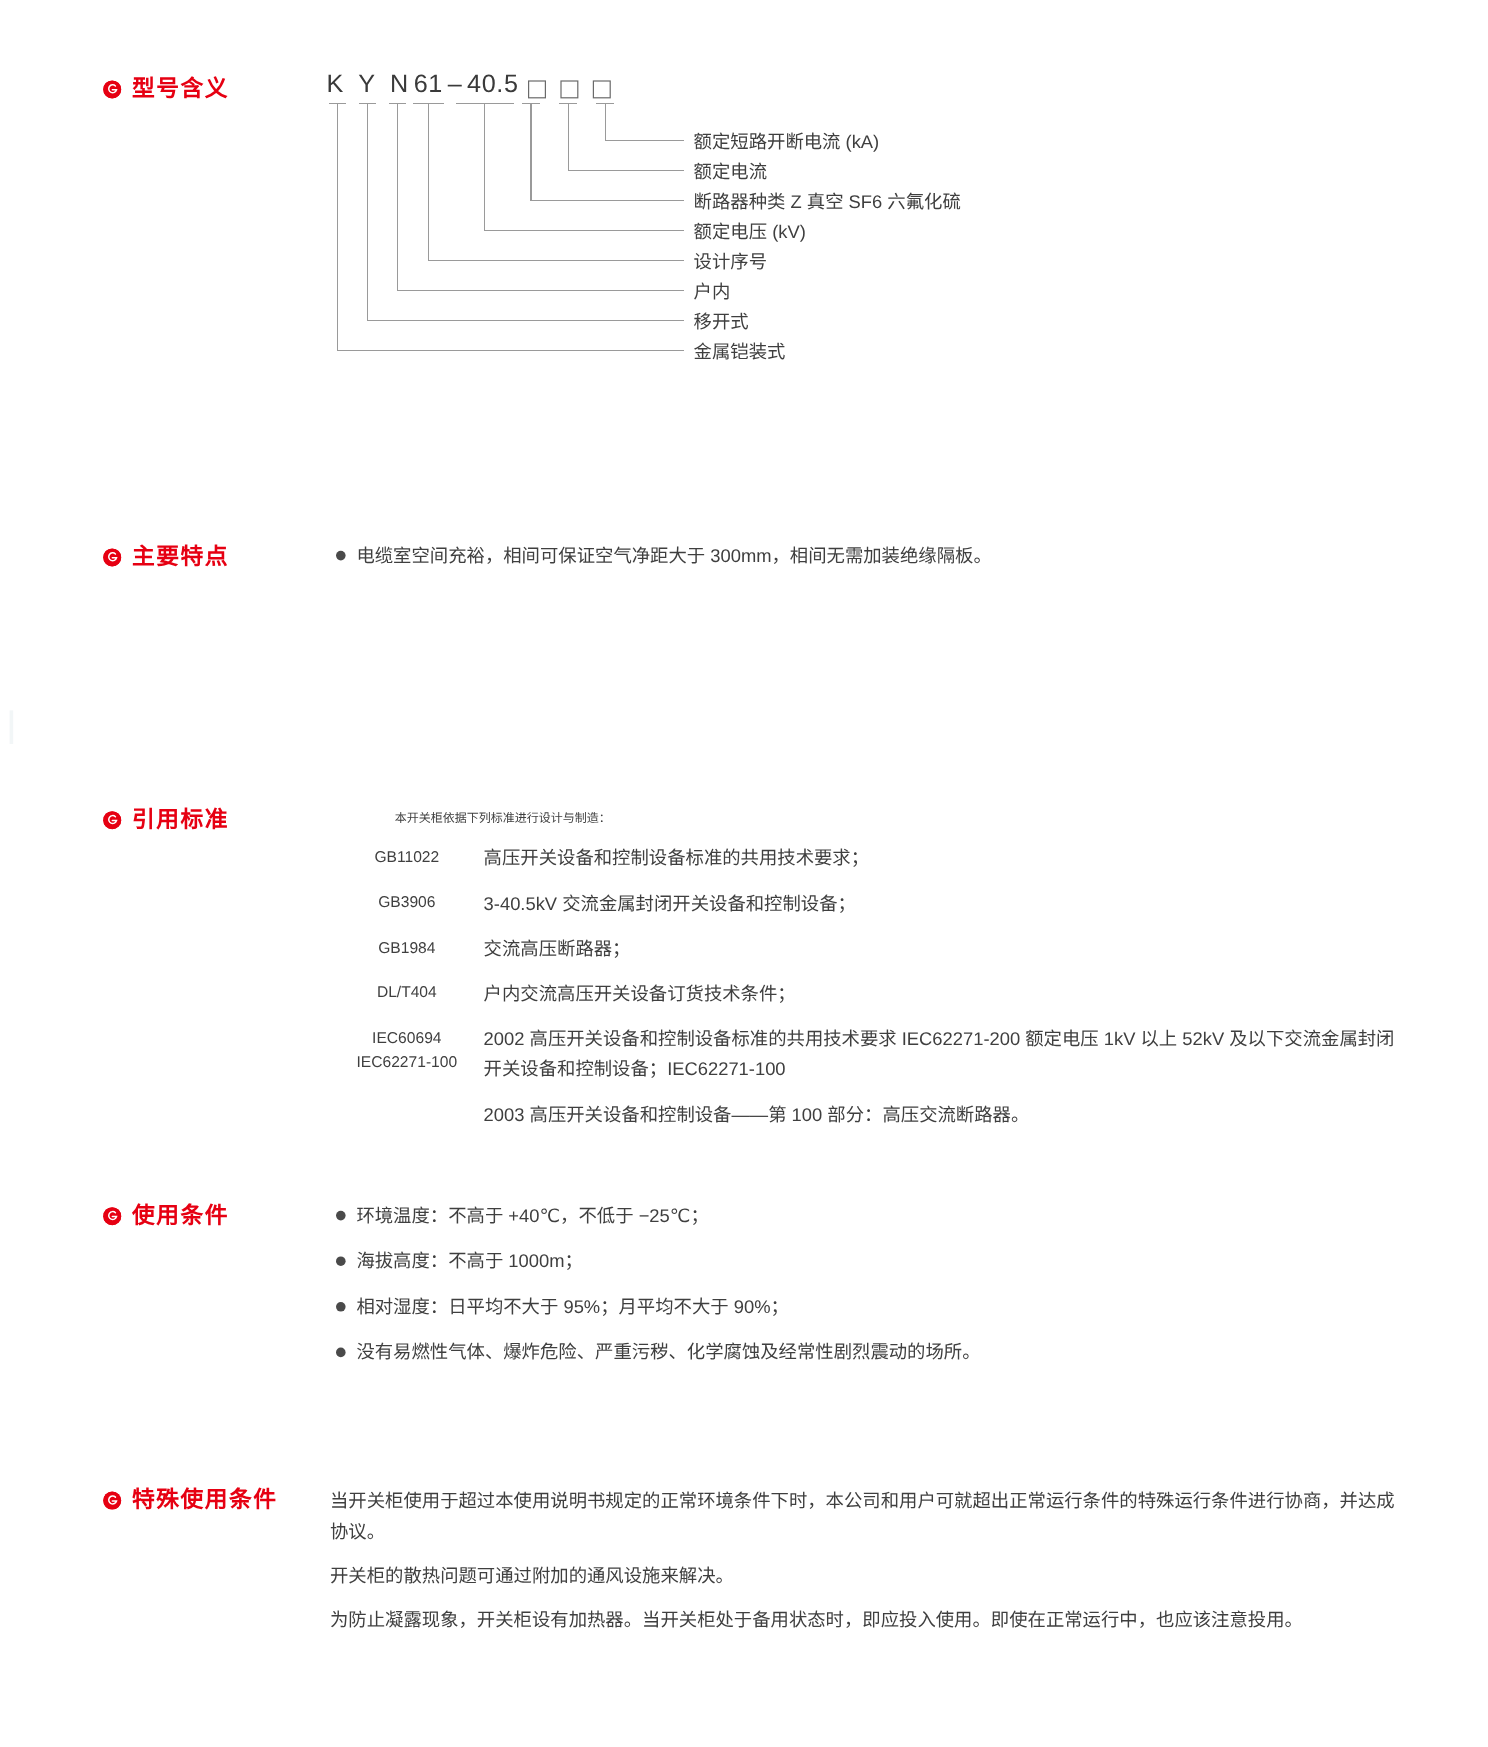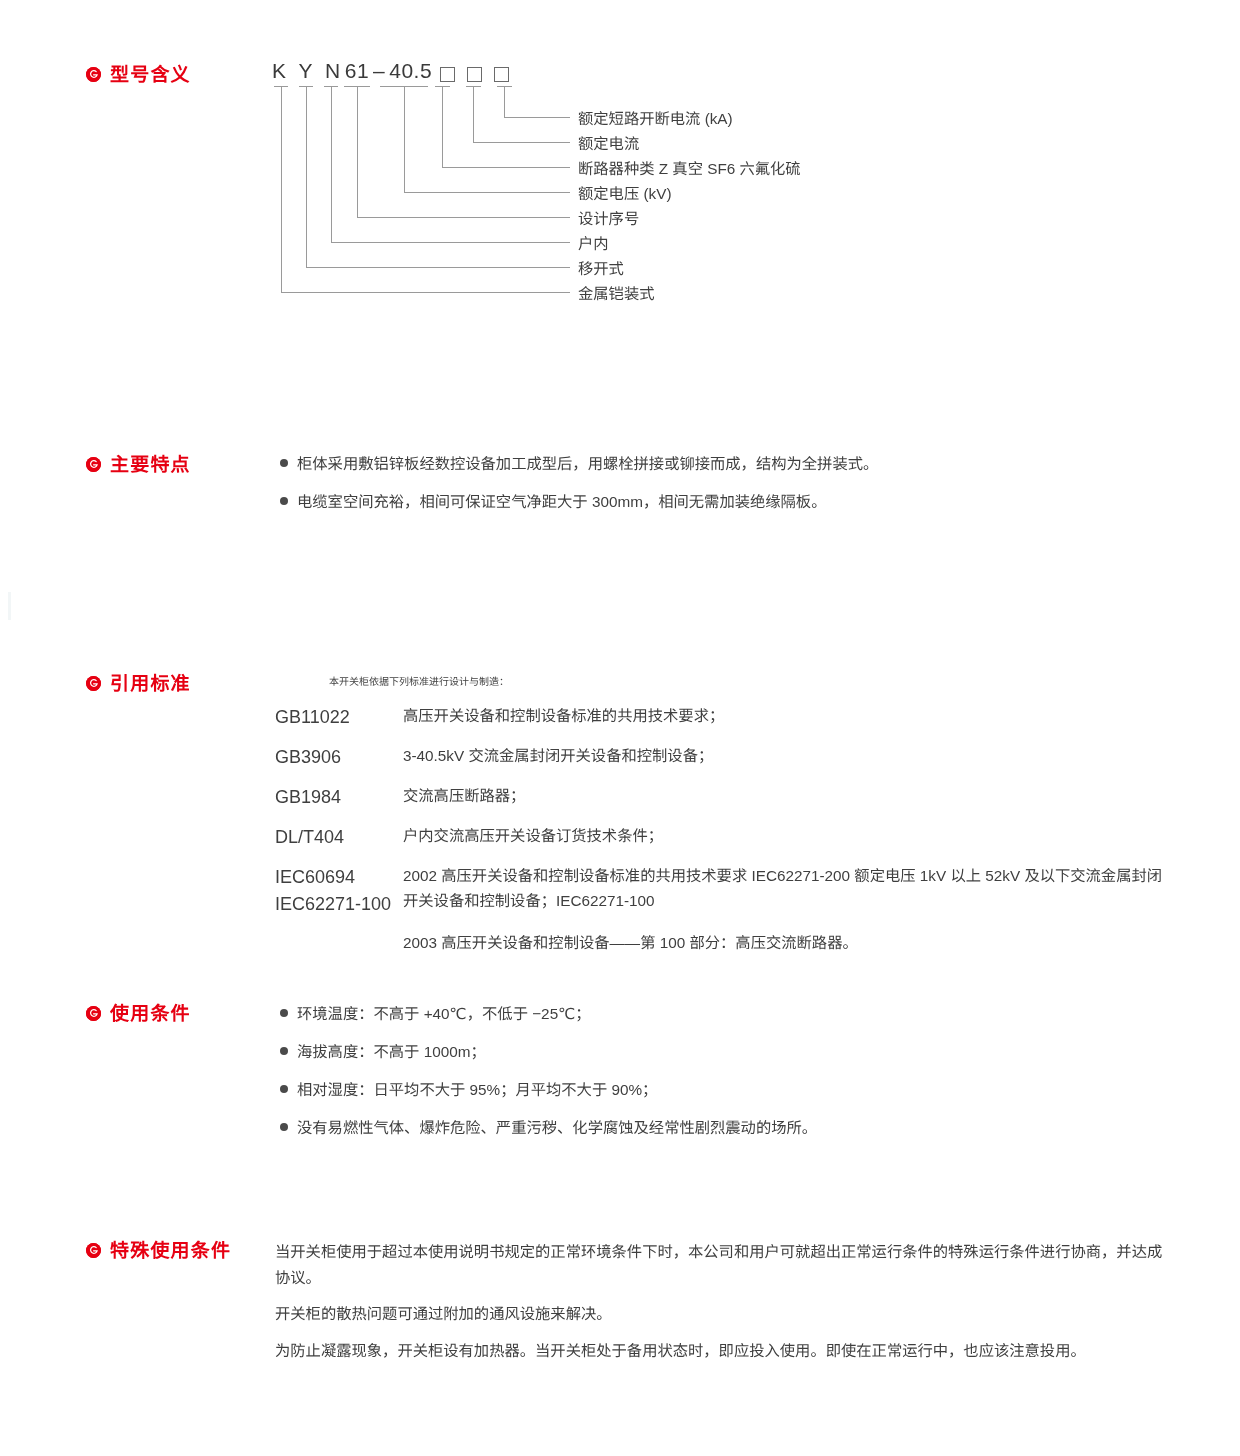--- a/index.html
+++ b/index.html
@@ -157,24 +157,25 @@
     width: 900px;
   }
   .std-row {
     display: flex;
     align-items: flex-start;
     margin-bottom: 13px;
   }
   .std-code {
     width: 128px;
     flex: none;
-    font-size: 18px;
+    font-size: 13px;
     color: #3f3f3f;
     white-space: nowrap;
     line-height: 1.5;
+    text-align: center;
   }
   .std-desc {
     font-size: 15.3px;
     color: #3f3f3f;
     line-height: 1.62;
     width: 772px;
   }
 
   
   .para-block {
@@ -268,24 +269,20 @@
         <circle cx="7.5" cy="7.5" r="7.5" fill="#e60012"></circle>
         <path d="M10.2 4.6a3.3 3.3 0 1 0 .9 3.2H7.6" fill="none" stroke="#ffffff" stroke-width="1.25" stroke-linecap="round"></path>
       </svg>
     </span>
     <span class="head-title">主要特点</span>
   </div>
 
   <ul class="bullet-list" style="left:280px; top:453px;">
     <li class="bullet-item">
       <span class="bullet-dot"></span>
-      <span>柜体采用敷铝锌板经数控设备加工成型后，用螺栓拼接或铆接而成，结构为全拼装式。</span>
-    </li>
-    <li class="bullet-item">
-      <span class="bullet-dot"></span>
       <span>电缆室空间充裕，相间可保证空气净距大于 300mm，相间无需加装绝缘隔板。</span>
     </li>
   </ul>
 
   <div class="section-head" style="left:86px; top:674px;">
     <span class="head-icon">
       <svg width="15" height="15" viewBox="0 0 15 15" aria-hidden="true">
         <circle cx="7.5" cy="7.5" r="7.5" fill="#e60012"></circle>
         <path d="M10.2 4.6a3.3 3.3 0 1 0 .9 3.2H7.6" fill="none" stroke="#ffffff" stroke-width="1.25" stroke-linecap="round"></path>
       </svg>

